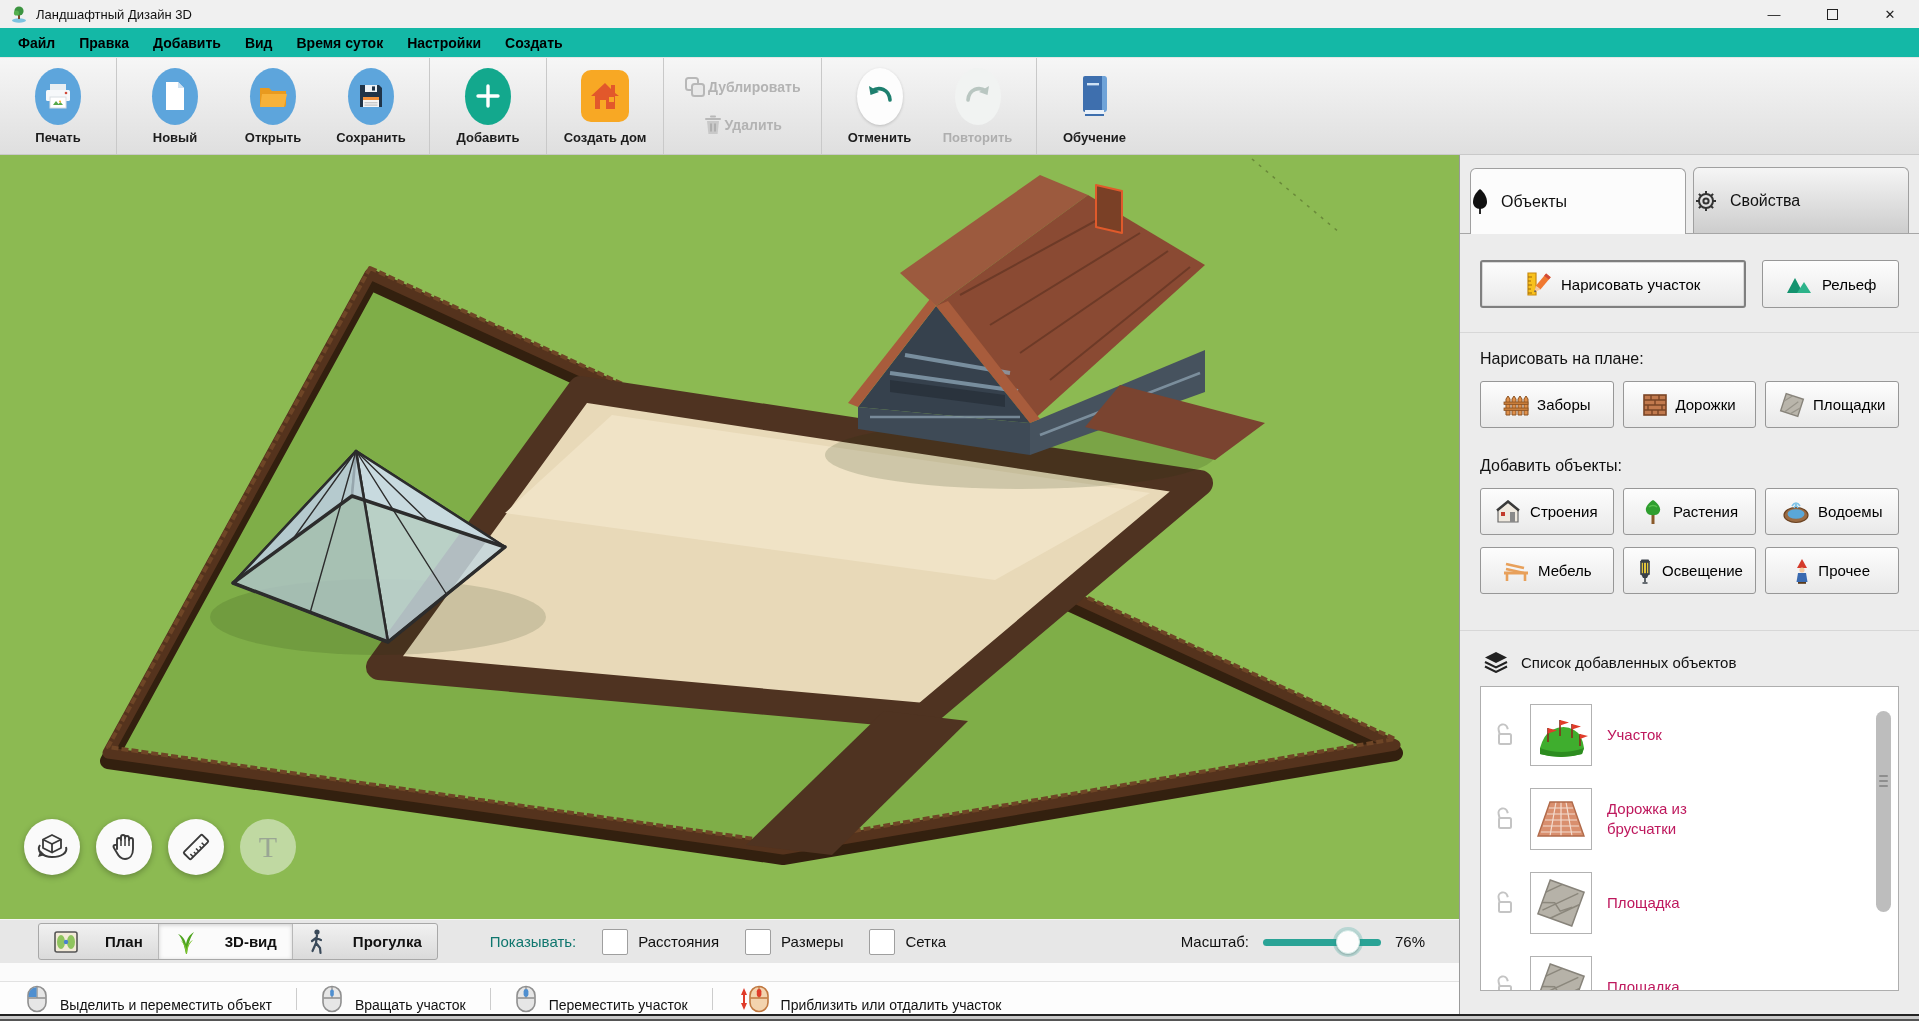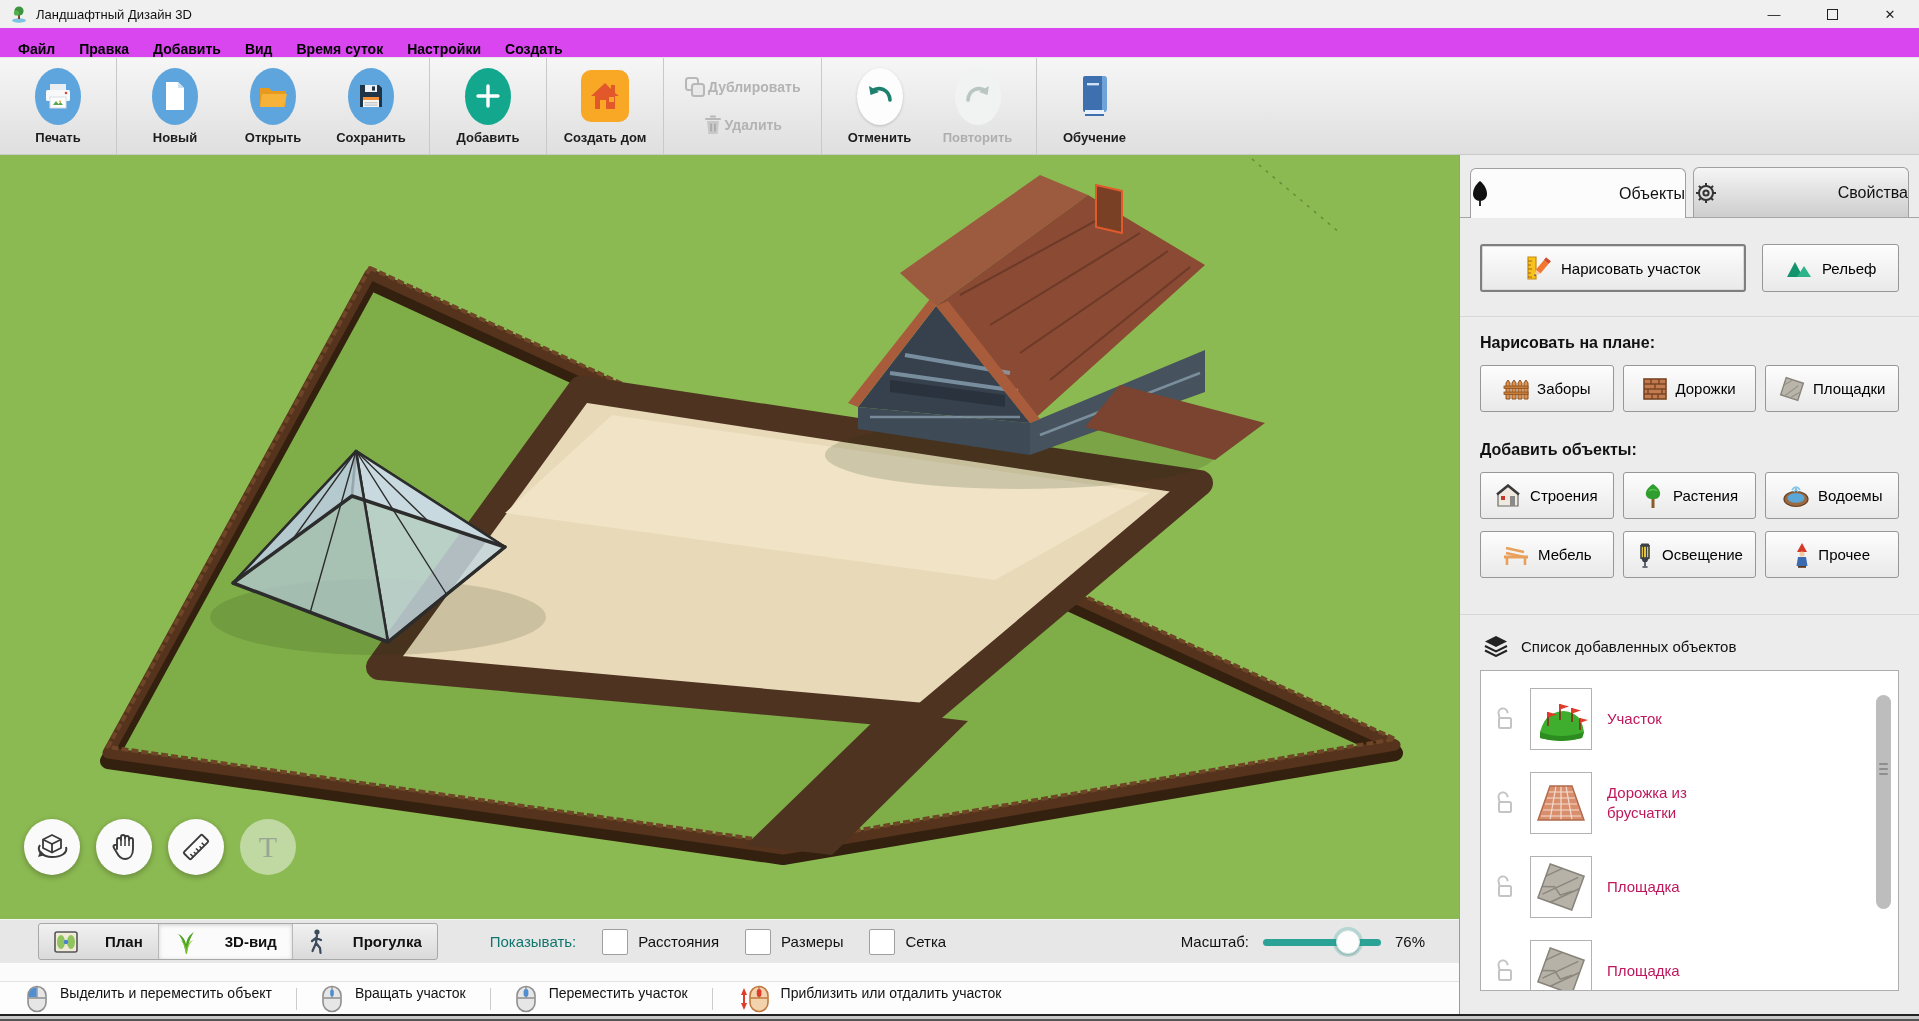--- a/index.html
+++ b/index.html
@@ -8,21 +8,21 @@
 
   
   .titlebar { height:28px; background:#f0f0f0; display:flex; align-items:center; padding-left:10px; }
   .titlebar .app-icon { width:18px; height:18px; }
   .titlebar .title { font-size:13px; margin-left:8px; color:#111; }
   .win-controls { margin-left:auto; display:flex; height:100%; }
   .win-btn { width:58px; height:100%; display:flex; align-items:center; justify-content:center; font-size:13px; color:#222; }
   .win-btn .maxbox { width:11px; height:11px; border:1.2px solid #222; }
 
   
-  .menubar { height:30px; background:#d946ef; display:flex; align-items:flex-end; padding-left:6px; border-bottom:1px solid #e6e6e6; }
+  .menubar { height:30px; background:#14b8a6; display:flex; align-items:center; padding-left:6px; border-bottom:1px solid #e6e6e6; }
   .menu-item { padding:0 12px; font-size:14px; font-weight:600; color:#000; }
 
   
   .toolbar { height:97px; background:linear-gradient(#f6f6f6,#dfdfdf); border-bottom:1px solid #c9c9c9; display:flex; align-items:stretch; }
   .tgroup { display:flex; align-items:center; padding:0 12px; border-right:1px solid #c9c9c9; gap:6px; }
   .tgroup:last-child { border-right:none; }
   .tbtn { width:92px; display:flex; flex-direction:column; align-items:center; gap:5px; }
   .tbtn .ticon { width:48px; height:58px; display:flex; align-items:center; justify-content:center; }
   .tbtn .tlabel { font-size:13px; font-weight:600; color:#1c1c1c; white-space:nowrap; }
   .tbtn.disabled .tlabel { color:#aeaeae; }
@@ -60,40 +60,40 @@
   .slider { position:relative; width:118px; height:24px; }
   .slider .track { position:absolute; top:9px; left:0; right:0; height:7px; border-radius:4px; background:#2aa396; }
   .slider .thumb { position:absolute; top:0; left:72%; width:24px; height:24px; margin-left:-12px; border-radius:50%;
     background:#fdfdfd; border:1px solid #cfe8e4; box-shadow:0 0 0 3px rgba(42,163,150,.25),0 1px 2px rgba(0,0,0,.25); }
   .scale-value { font-size:15px; width:40px; }
 
   .gap-strip { height:18px; background:#fbfbfb; }
 
   
   .statusbar { height:35px; background:#fdfdfd; border-top:1px solid #e2e2e2; display:flex; align-items:center; padding-left:26px; font-size:14px; font-weight:500; }
-  .hint { display:flex; align-items:flex-start; gap:12px; }
+  .hint { display:flex; align-items:flex-end; gap:12px; }
   .hint-sep { width:1px; height:22px; background:#ccc; margin:0 24px; }
 
   .window-frame-bottom { position:absolute; left:0; bottom:0; width:100%; height:7px; background:#c9c9c9; border-top:2px solid #222; border-bottom:2px solid #555; }
 
   
   .panel { width:460px; background:#ececec; border-left:1px solid #9a9a9a; display:flex; flex-direction:column; }
   .tabs { display:flex; gap:7px; padding:12px 10px 0 10px; border-bottom:1px solid #a6a6a6; }
-  .tab { flex:1; height:50px; display:flex; align-items:center; justify-content:space-between; gap:12px; font-size:16px; color:#111;
+  .tab { flex:1; height:66px; display:flex; align-items:center; justify-content:flex-start; gap:12px; font-size:16px; color:#111;
     border:1px solid #a0a0a0; border-bottom:none; border-radius:6px 6px 0 0; }
   .tab.active { background:#fcfcfc; position:relative; top:1px; }
   .tab.inactive { background:linear-gradient(#f5f5f5,#cdcdcd); }
   .panel-body { flex:1; padding:0 20px; display:flex; flex-direction:column; overflow:hidden; }
   .pbtn { background:linear-gradient(#fdfdfd,#e9e9e9); border:1px solid #979797; border-radius:3px;
     display:flex; align-items:center; justify-content:center; gap:9px; font-size:15px; color:#000; height:48px; }
   .row-top { margin-top:26px; display:flex; gap:16px; }
   .btn-draw-plot { flex:1.95; border:2px solid #7f7f7f; box-shadow:inset 0 0 0 1px #d9d9d9; }
   .btn-relief { flex:1; }
   .p-divider { height:1px; background:#d7d7d7; margin:24px -20px 0 -20px; }
-  .section-heading { font-size:16px; font-weight:700; margin:17px 0 13px 0; }
+  .section-heading { font-size:16px; font-weight:400; margin:17px 0 13px 0; }
   .btn-row { display:flex; gap:9px; margin-bottom:12px; }
   .btn-row .pbtn { flex:1; height:47px; padding:0 2px; gap:8px; }
   .list-header { display:flex; align-items:center; gap:13px; margin:20px 0 13px 4px; font-size:15px; }
   .list-box { flex:1; margin-bottom:30px; background:#fff; border:1px solid #aeaeae; position:relative; padding:6px 0; overflow:hidden; }
   .list-item { display:flex; align-items:center; height:84px; padding:0 14px; gap:15px; }
   .thumb { width:62px; height:62px; border:1px solid #b2b2b2; background:#fff; display:flex; align-items:center; justify-content:center; flex:none; }
   .item-label { font-size:15px; color:#be185d; width:150px; line-height:1.35; }
   .list-scrollbar { position:absolute; right:7px; top:24px; bottom:28px; width:15px; }
   .list-scrollbar .sb-thumb { position:absolute; top:0; left:0; width:15px; height:80%; background:#bdbdbd; border-radius:8px; }
   .sb-grips { position:absolute; top:32%; left:3px; width:9px; display:flex; flex-direction:column; gap:3px; }

